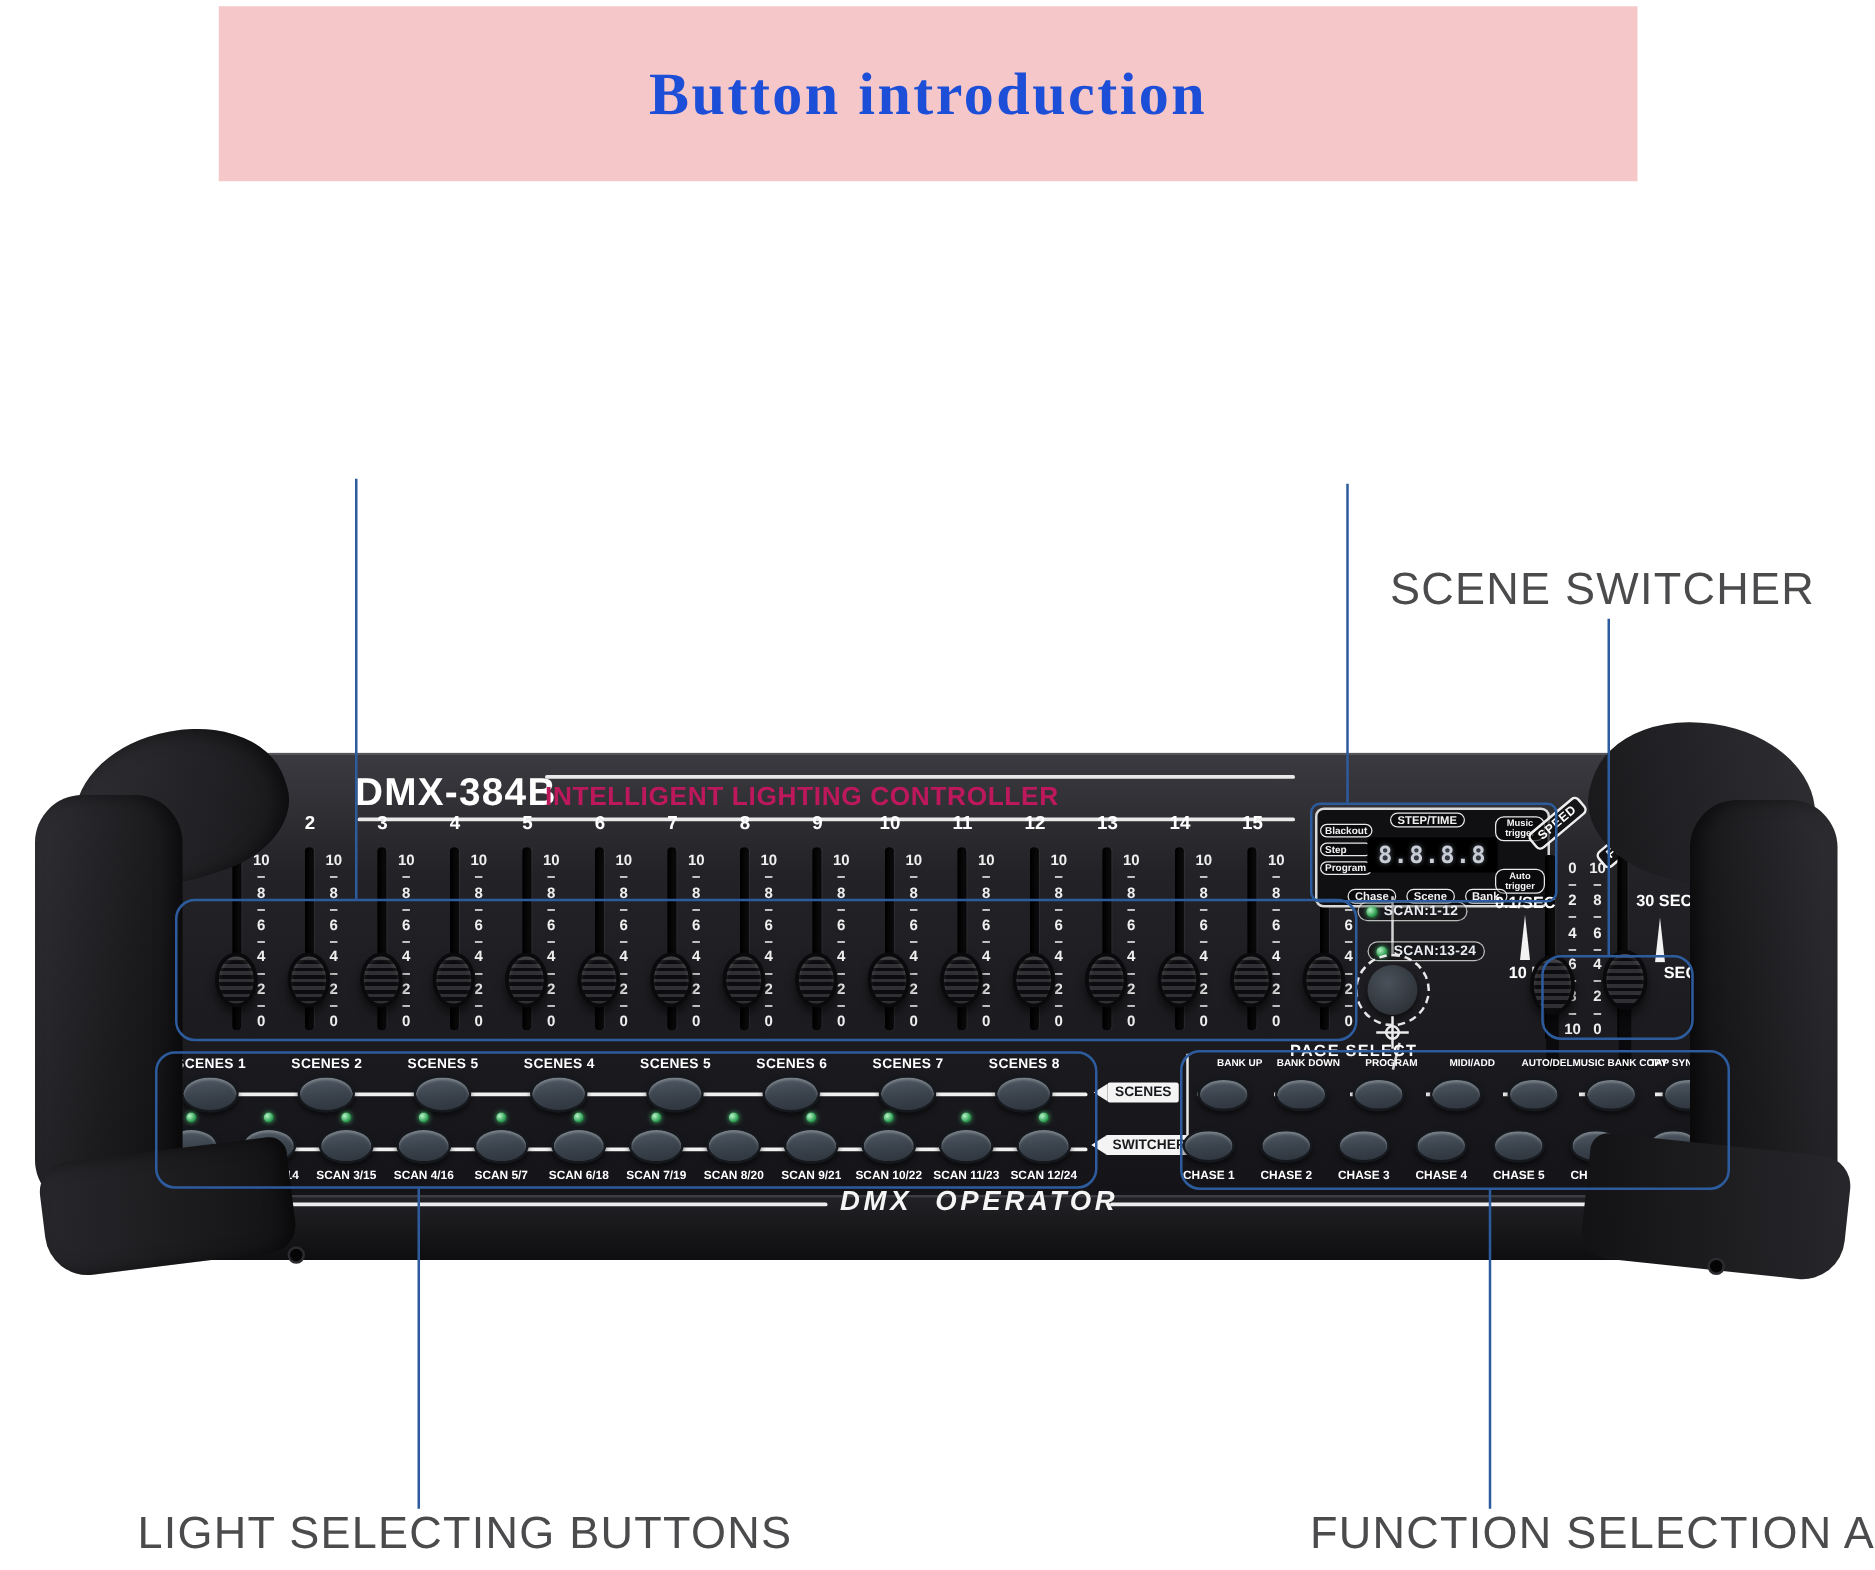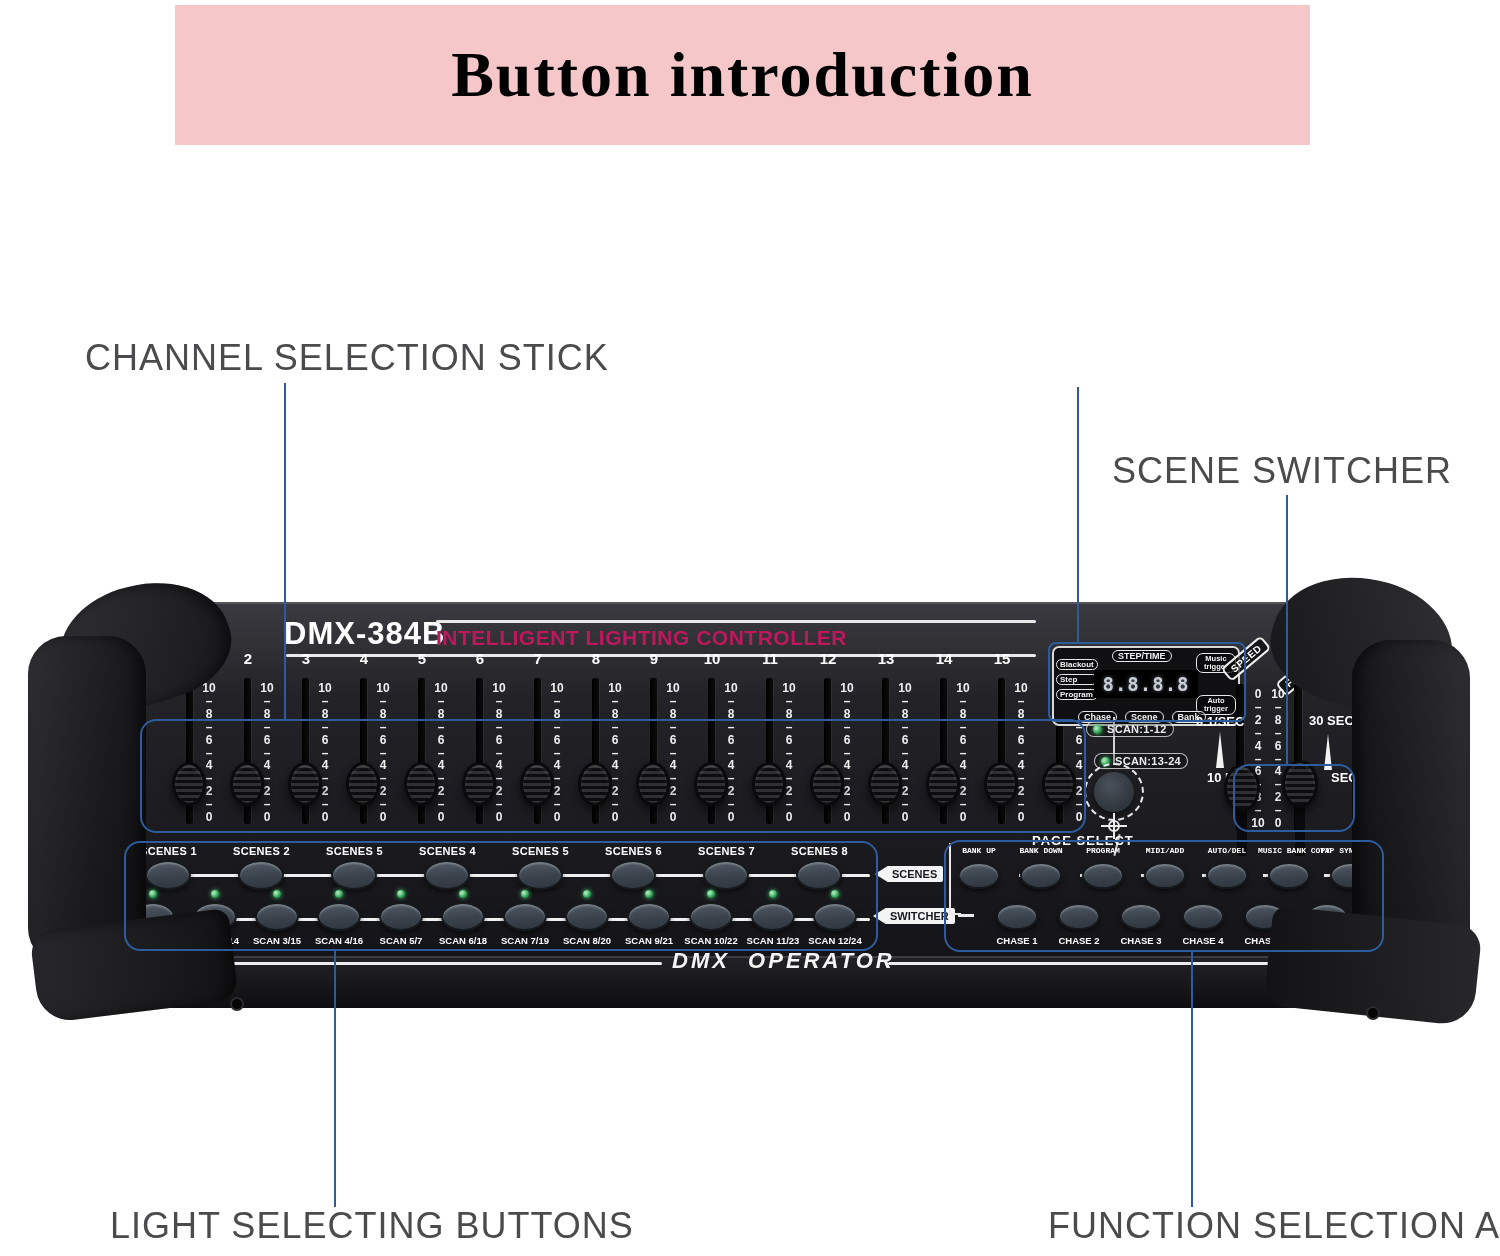--- a/index.html
+++ b/index.html
@@ -6,22 +6,22 @@
   html,body { background:#ffffff; }
   #canvas {
     position:relative; width:1500px; height:1256px; overflow:hidden;
     background:#ffffff; font-family:"Liberation Sans", sans-serif;
   }
   .abs { position:absolute; }
 
   
   .banner { left:175px; top:5px; width:1135px; height:140px; background:#f5c7c8;
             display:flex; align-items:center; justify-content:center; }
-  .banner h1 { font-family:"Liberation Serif", serif; font-weight:700; font-size:64px;
-               color:#000000; letter-spacing:2px; }
+  .banner h1 { font-family:"Liberation Serif", serif; font-weight:700; font-size:48px;
+               color:#1d4ed8; letter-spacing:2px; }
 
   
   .callout { position:absolute; font-size:36px; color:#4b4b4d; letter-spacing:1px; white-space:nowrap; }
   .vline { position:absolute; width:2px; background:#2d5c9e; }
 
   
   .face { left:88px; top:602px; width:1338px; height:360px; border-radius:8px;
           background:linear-gradient(180deg,#3a3a40 0%,#232327 26%,#1a1a1e 70%,#141418 100%);
           border-top:2px solid #55555c; }
   .skirt { left:96px; top:956px; width:1322px; height:52px; border-radius:3px;
@@ -141,24 +141,24 @@
   .tag::before { content:''; position:absolute; left:-11px; top:50%; transform:translateY(-50%);
                  border-top:7px solid transparent; border-bottom:7px solid transparent;
                  border-right:11px solid #f4f4f4; }
 
   
   .fdash { position:absolute; height:2.5px;
            background:repeating-linear-gradient(90deg,#ececec 0 16px, transparent 16px 61px); }
   .bracket { position:absolute; background:#e8e8e8; }
   .func-row1 { left:948px; top:846px; width:434px; display:flex; }
   .fcol { position:relative; width:62px; height:52px; }
-  .fcol .lbl { position:absolute; top:0; width:100%; text-align:center; font-size:8px;
-               font-weight:700; color:#fff; white-space:nowrap;font-family:Liberation Mono, monospace; }
+  .fcol .lbl { position:absolute; top:0; width:100%; text-align:right; font-size:8px;
+               font-weight:700; color:#fff; white-space:nowrap; }
   .fcol .btn { top:16px; left:10px; width:42px; height:27px; }
-  .func-row2 { left:986px; top:898px; width:434px; display:flex; }
+  .func-row2 { left:936px; top:898px; width:434px; display:flex; }
   .fcol2 { position:relative; width:62px; height:56px; }
   .fcol2 .btn { top:5px; left:10px; width:42px; height:27px; }
   .fcol2 .lbl { position:absolute; top:37px; width:100%; text-align:center; font-size:9.5px;
                 font-weight:700; color:#fff; white-space:nowrap; }
 
   
   .foot-text { left:672px; top:948px; font-size:22px; font-weight:700; font-style:italic;
                color:#f5f5f5; letter-spacing:3px; white-space:pre; }
   .foot-line { position:absolute; height:3px; background:#ececec; border-radius:2px; }
 
@@ -760,18 +760,17 @@
   <div class="abox" style="left:944px;top:840px;width:440px;height:112px;"></div>
   <div class="abox" style="left:1048px;top:642px;width:198px;height:80px;border-radius:8px;"></div>
   <div class="abox" style="left:1233px;top:764px;width:122px;height:68px;"></div>
 
   <div class="vline" style="left:284px;top:383px;height:336px;"></div>
   <div class="vline" style="left:1077px;top:387px;height:255px;"></div>
   <div class="vline" style="left:1286px;top:495px;height:269px;"></div>
   <div class="vline" style="left:334px;top:951px;height:256px;"></div>
   <div class="vline" style="left:1191px;top:952px;height:255px;"></div>
 
-  <div class="callout" style="left:85px;top:337px;">CHANNEL SELECTION STICK</div>
   <div class="callout" style="left:1112px;top:450px;">SCENE SWITCHER</div>
   <div class="callout" style="left:110px;top:1205px;">LIGHT SELECTING BUTTONS</div>
   <div class="callout" style="left:1048px;top:1205px;">FUNCTION SELECTION AREA</div>
 
 </div>
 
 </body></html>

